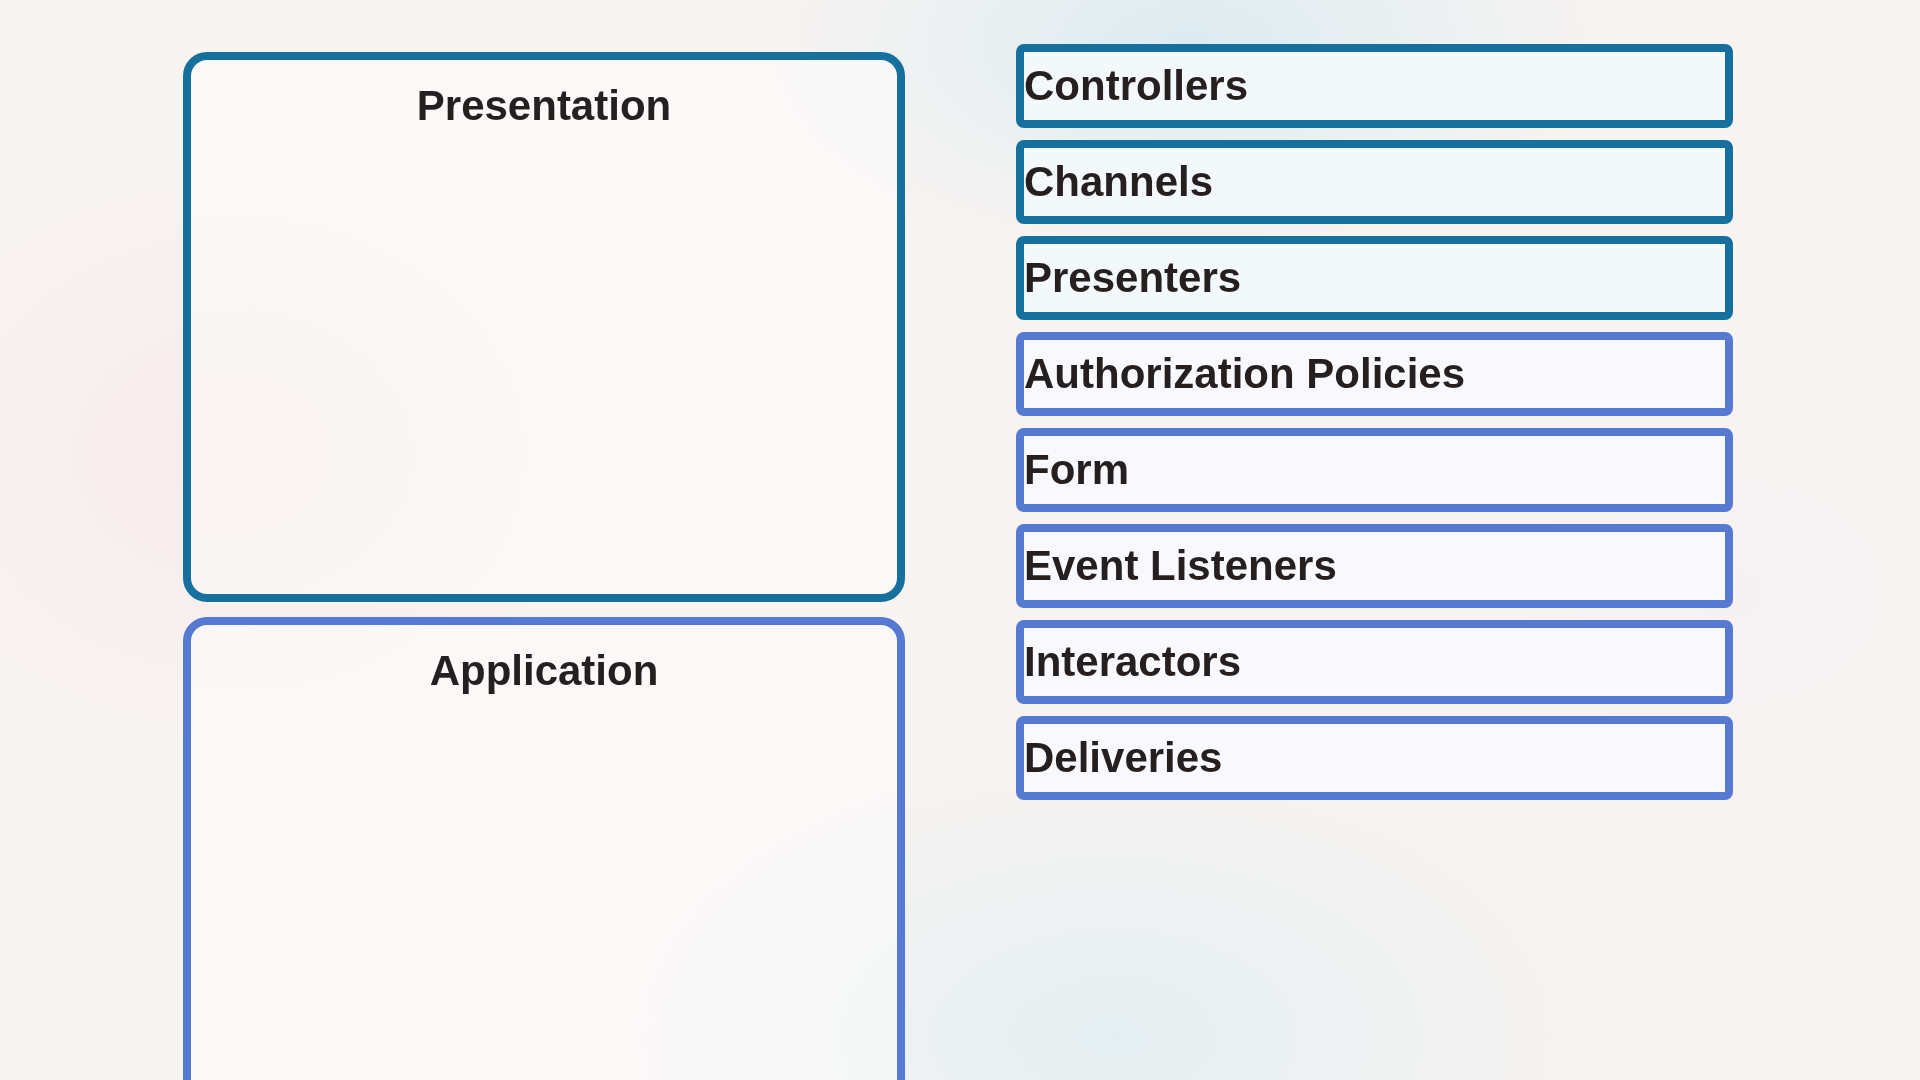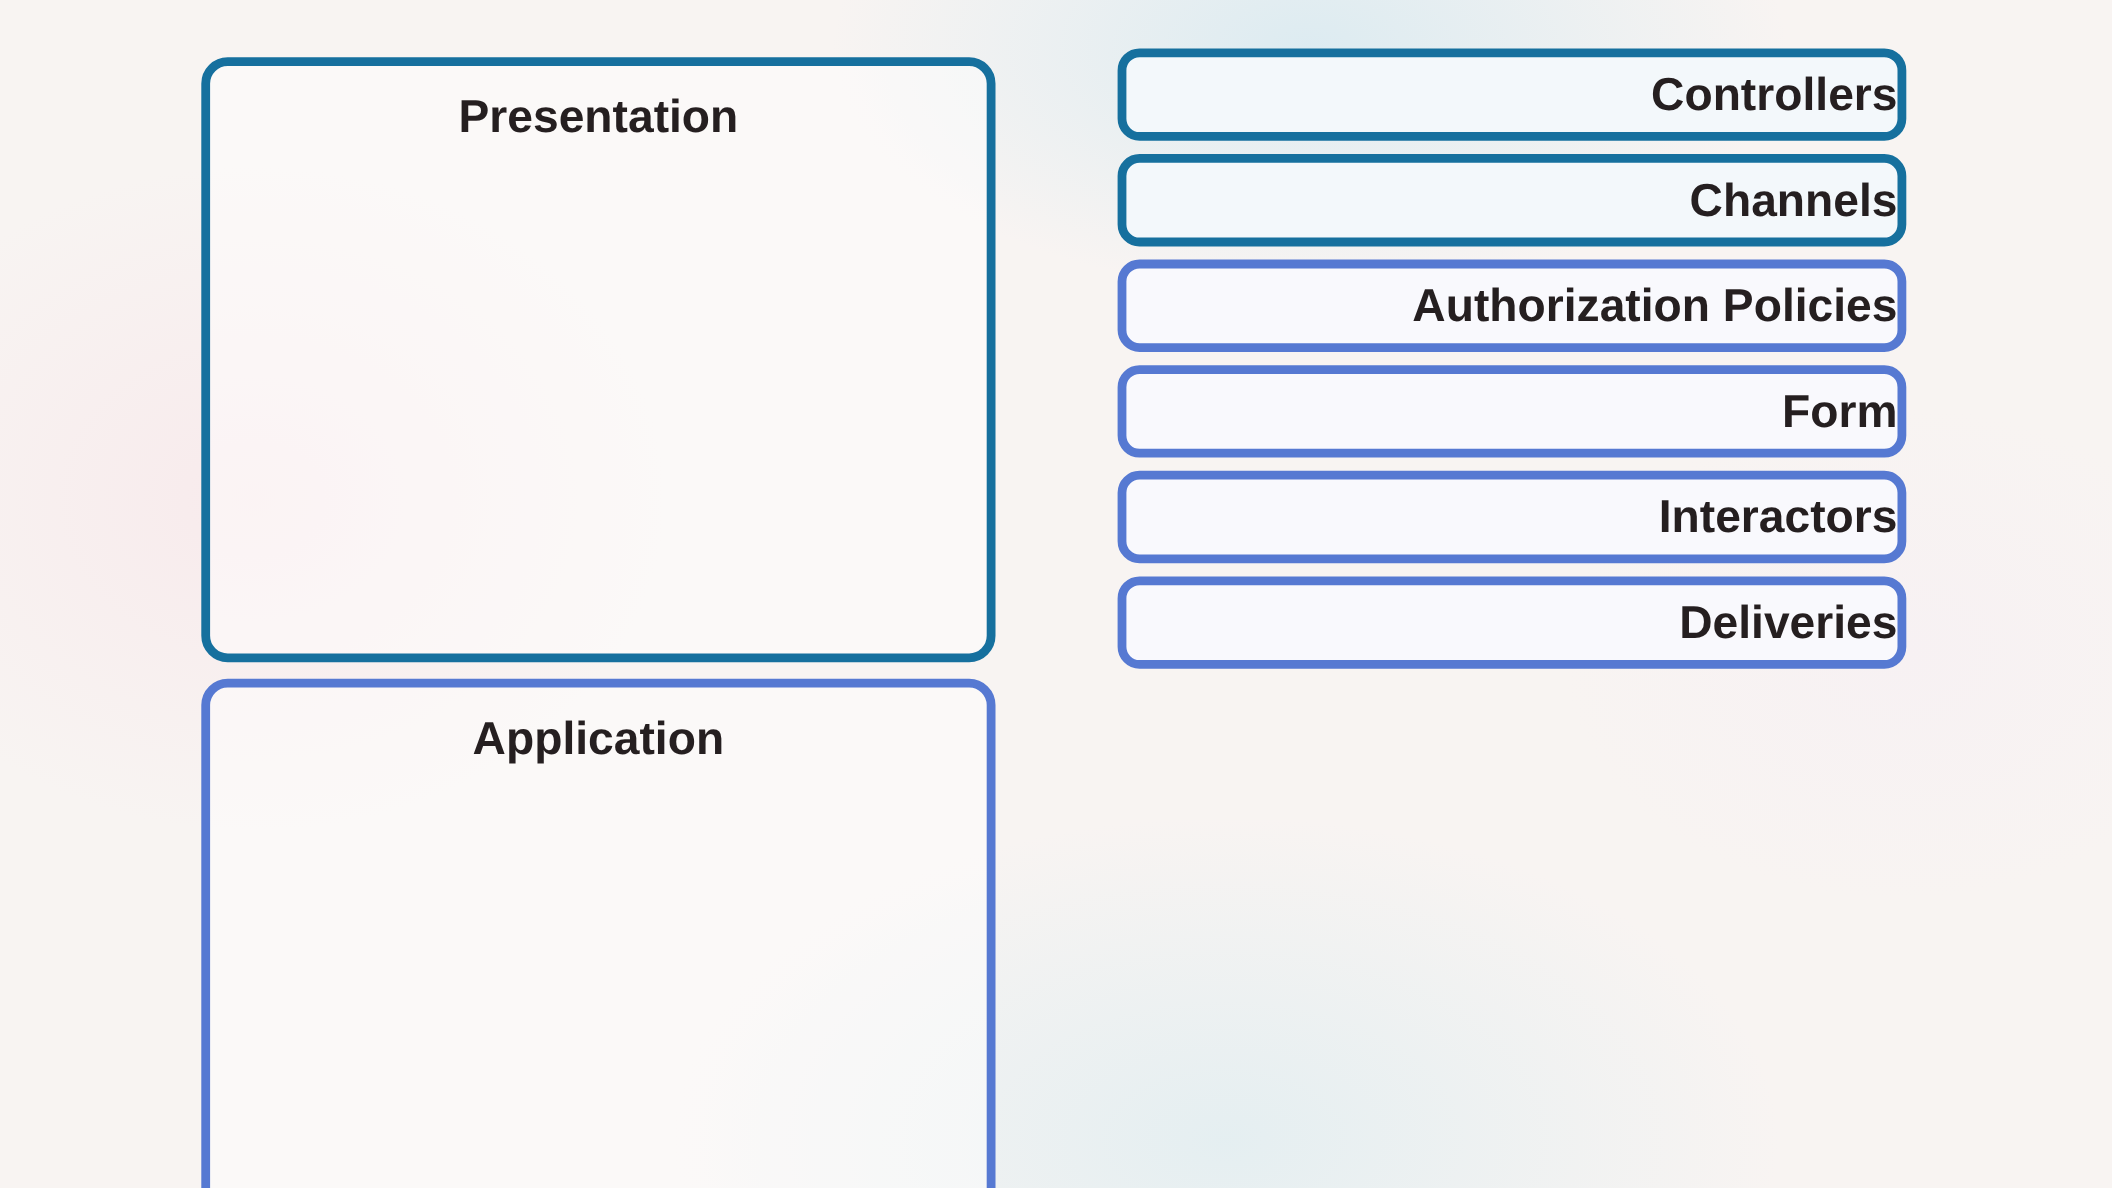--- a/index.html
+++ b/index.html
@@ -61,24 +61,24 @@
     width: 717px;
     display: flex;
     flex-direction: column;
     gap: 12px;
   }
   .stack-box {
     box-sizing: border-box;
     flex: none;
     height: 84px;
     border: 8px solid #888;
-    border-radius: 20px;
+    border-radius: 8px;
     display: flex;
     align-items: center;
-    justify-content: flex-end;
+    justify-content: flex-start;
     font-size: 42px;
   }
   
   .presentation { border-color: var(--presentation-border, #16709e); }
   .application  { border-color: var(--application-border, #5679d2); }
   .stack-box.presentation { background: #f3f8fb; }
   .stack-box.application  { background: #f9f9fd; }
 </style>
 </head>
 <body>
@@ -93,25 +93,31 @@
     <span class="label">Application</span>
   </div>
 
   <div class="stack">
     <div class="stack-box presentation" data-class-bind="stack.items.0.layer">
       <span class="label">Controllers</span>
     </div>
     <div class="stack-box presentation" data-class-bind="stack.items.1.layer">
       <span class="label">Channels</span>
     </div>
+    <div class="stack-box presentation" data-class-bind="stack.items.3.layer">
+      <span class="label">Presenters</span>
+    </div>
     <div class="stack-box application" data-class-bind="stack.items.6.layer">
       <span class="label">Authorization Policies</span>
     </div>
     <div class="stack-box application" data-class-bind="stack.items.7.layer">
       <span class="label">Form</span>
+    </div>
+    <div class="stack-box application" data-class-bind="stack.items.8.layer">
+      <span class="label">Event Listeners</span>
     </div>
     <div class="stack-box application" data-class-bind="stack.items.9.layer">
       <span class="label">Interactors</span>
     </div>
     <div class="stack-box application" data-class-bind="stack.items.10.layer">
       <span class="label">Deliveries</span>
     </div>
   </div>
 
 </div>

